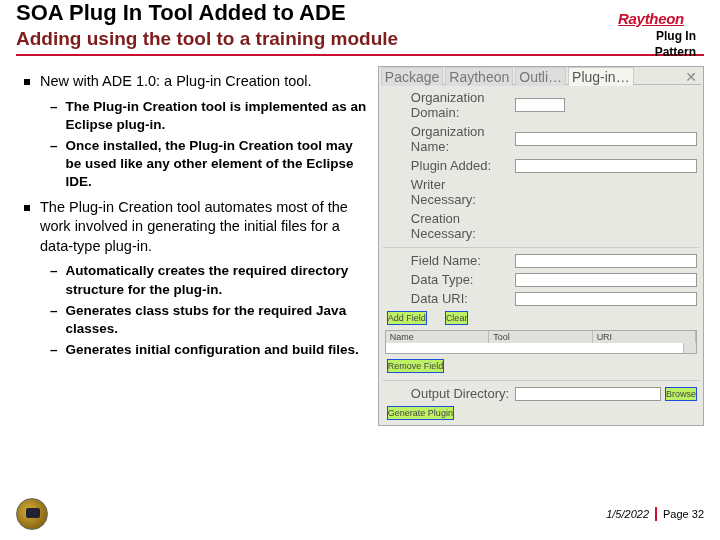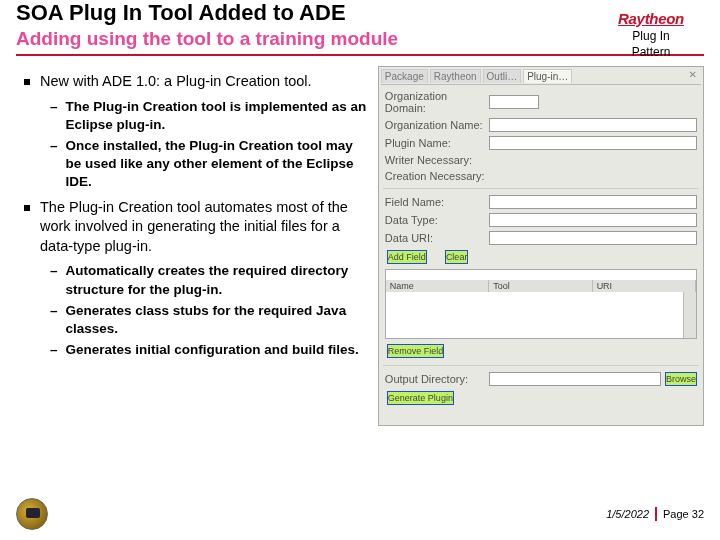--- a/index.html
+++ b/index.html
@@ -20,42 +20,43 @@
   }
   .subtitle-row {
     display: flex;
     justify-content: space-between;
     align-items: flex-start;
     padding: 0 16px 4px 16px;
   }
   .subtitle {
     font-size: 19px;
     font-weight: bold;
-    color: #ec4899;
+    color: #7f1d1d;
   }
   .brand-box {
     text-align: center;
     position: absolute;
     right: 24px;
     top: 10px;
     width: 90px;
   }
   .brand {
     color: #c8102e;
     font-weight: bold;
     font-size: 15px;
     font-style: italic;
     letter-spacing: -0.3px;
     text-decoration: underline;
   }
   .pattern {
     font-size: 12px;
-    font-weight: normal;
+    font-weight: bold;
     line-height: 1.2;
     margin-top: 2px;
+    text-align: right;
   }
   .hr {
     height: 2px;
     background: #c8102e;
     margin: 0 16px;
   }
   .content {
     display: flex;
     padding: 10px 16px 0 16px;
     gap: 8px;
@@ -92,23 +93,23 @@
     padding: 2px;
     height: 360px;
     display: flex;
     flex-direction: column;
   }
   .tabs {
     display: flex;
     gap: 2px;
     border-bottom: 1px solid #bbb;
     margin-bottom: 3px;
-    font-size: 10px;
+    font-size: 14px;
     color: #666;
-    align-items: flex-start;
+    align-items: center;
     height: 16px;
   }
   .tab {
     padding: 1px 3px;
     border: 1px solid #ccc;
     border-bottom: none;
     background: #ddd;
     color: #777;
   }
   .tab.active {
@@ -121,22 +122,23 @@
     color: #888;
   }
   .form-row {
     display: flex;
     align-items: center;
     margin: 2px 4px;
     gap: 4px;
   }
   .form-label {
     width: 100px;
-    font-size: 11px;
+    font-size: 13px;
     color: #555;
+    margin-left: 26px;
   }
   .form-input {
     flex: 1;
     height: 14px;
     background: #fff;
     border: 1px solid #999;
   }
   .form-input.small { flex: 0 0 50px; }
   .sep {
     height: 1px;
@@ -162,21 +164,20 @@
     border: 1px solid #aaa;
     background: #fff;
     height: 70px;
     display: flex;
     flex-direction: column;
   }
   .grid-head {
     display: flex;
     background: #e0e0dc;
     font-size: 9px;
-    margin-top: 10px;
   }
   .grid-head > div {
     border-right: 1px solid #bbb;
     padding: 1px 4px;
     flex: 1;
   }
   .grid-body {
     flex: 1;
     background: #fff;
     position: relative;
@@ -284,21 +285,21 @@
 
     <div class="form-row">
       <div class="form-label">Organization Domain:</div>
       <div class="form-input small"></div>
     </div>
     <div class="form-row">
       <div class="form-label">Organization Name:</div>
       <div class="form-input"></div>
     </div>
     <div class="form-row">
-      <div class="form-label">Plugin Name:</div>
+      <div class="form-label">Plugin Added:</div>
       <div class="form-input"></div>
     </div>
     <div class="form-row">
       <div class="form-label">Writer Necessary:</div>
     </div>
     <div class="form-row">
       <div class="form-label">Creation Necessary:</div>
     </div>
     <div class="sep"></div>
 

